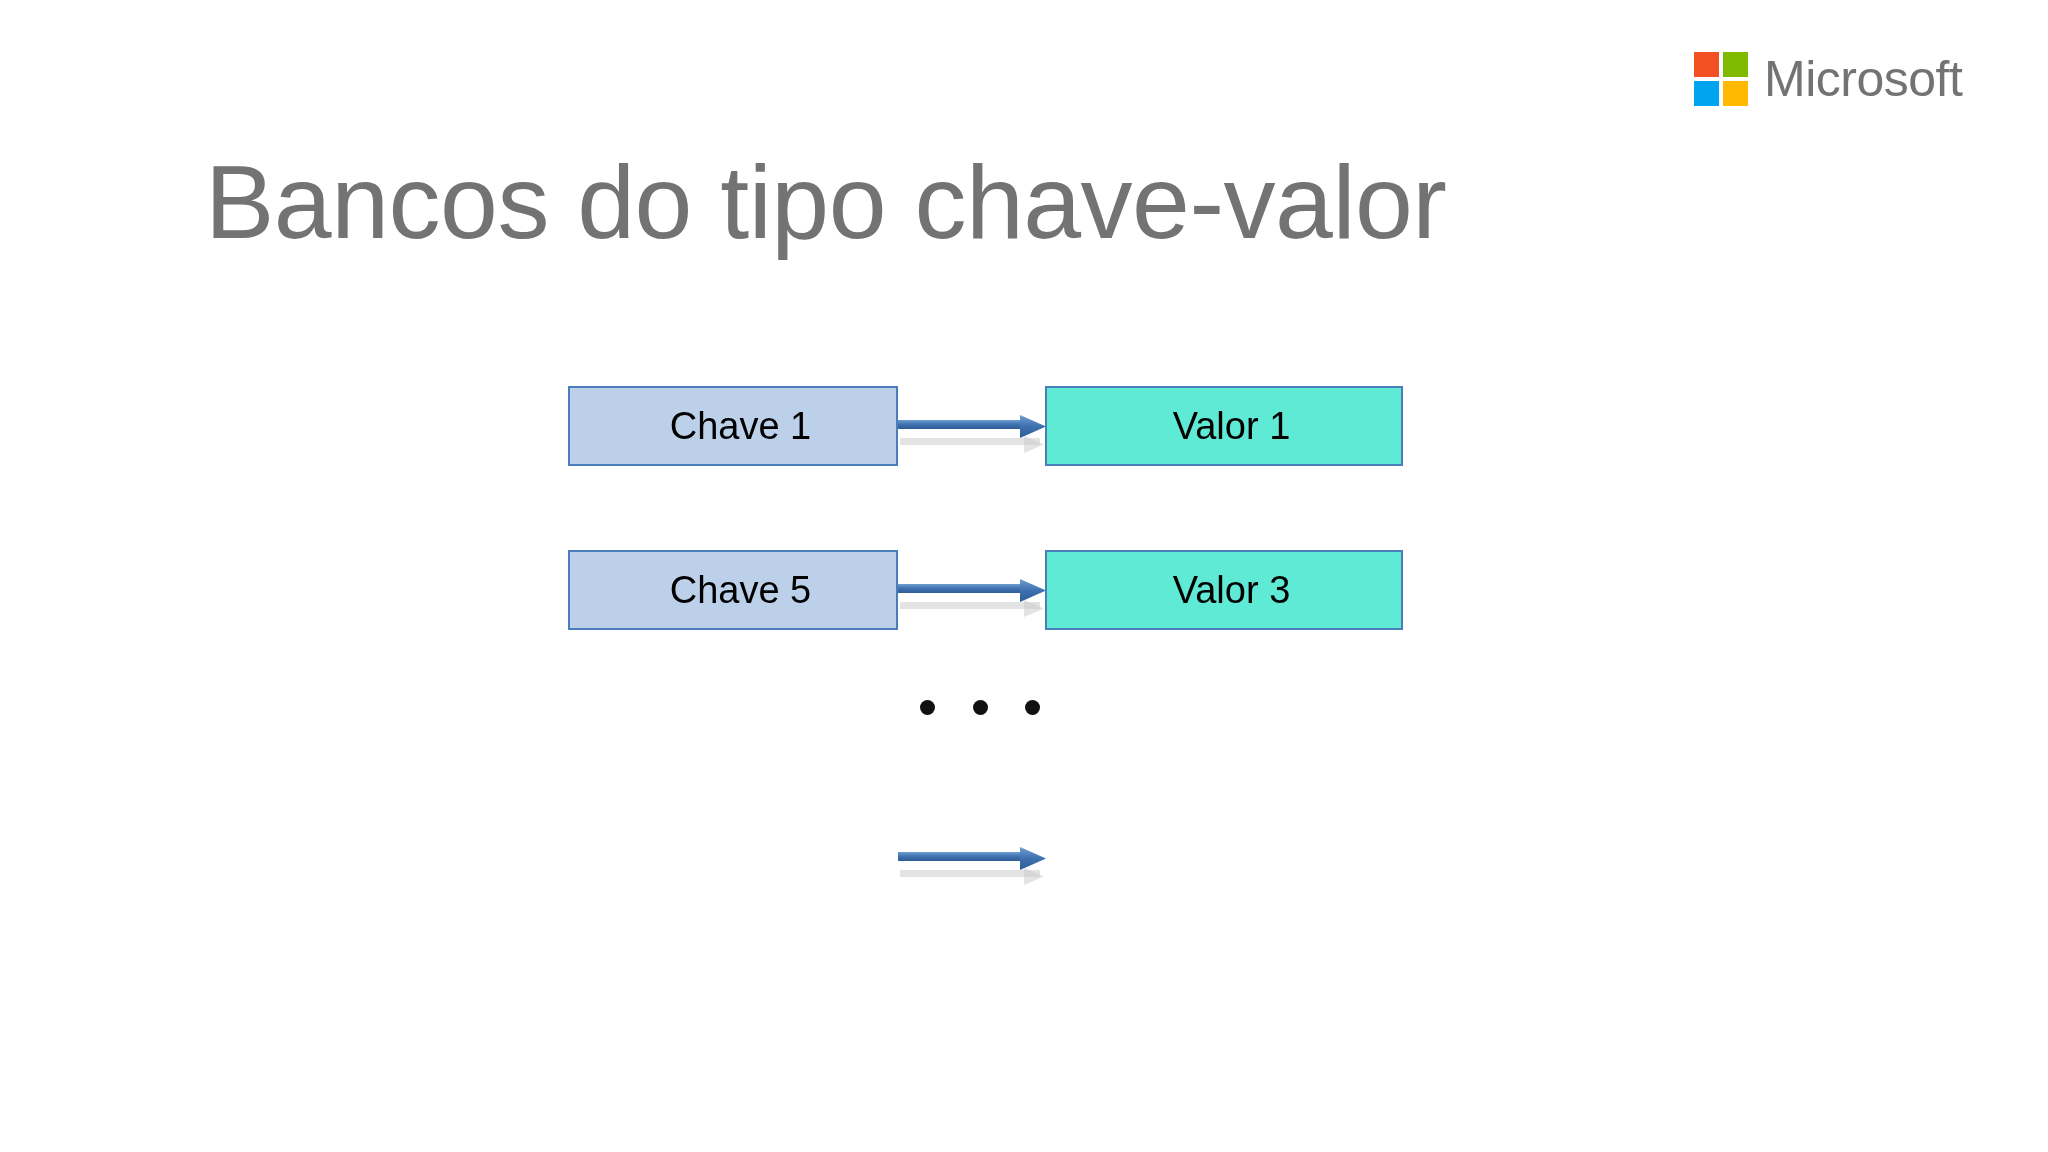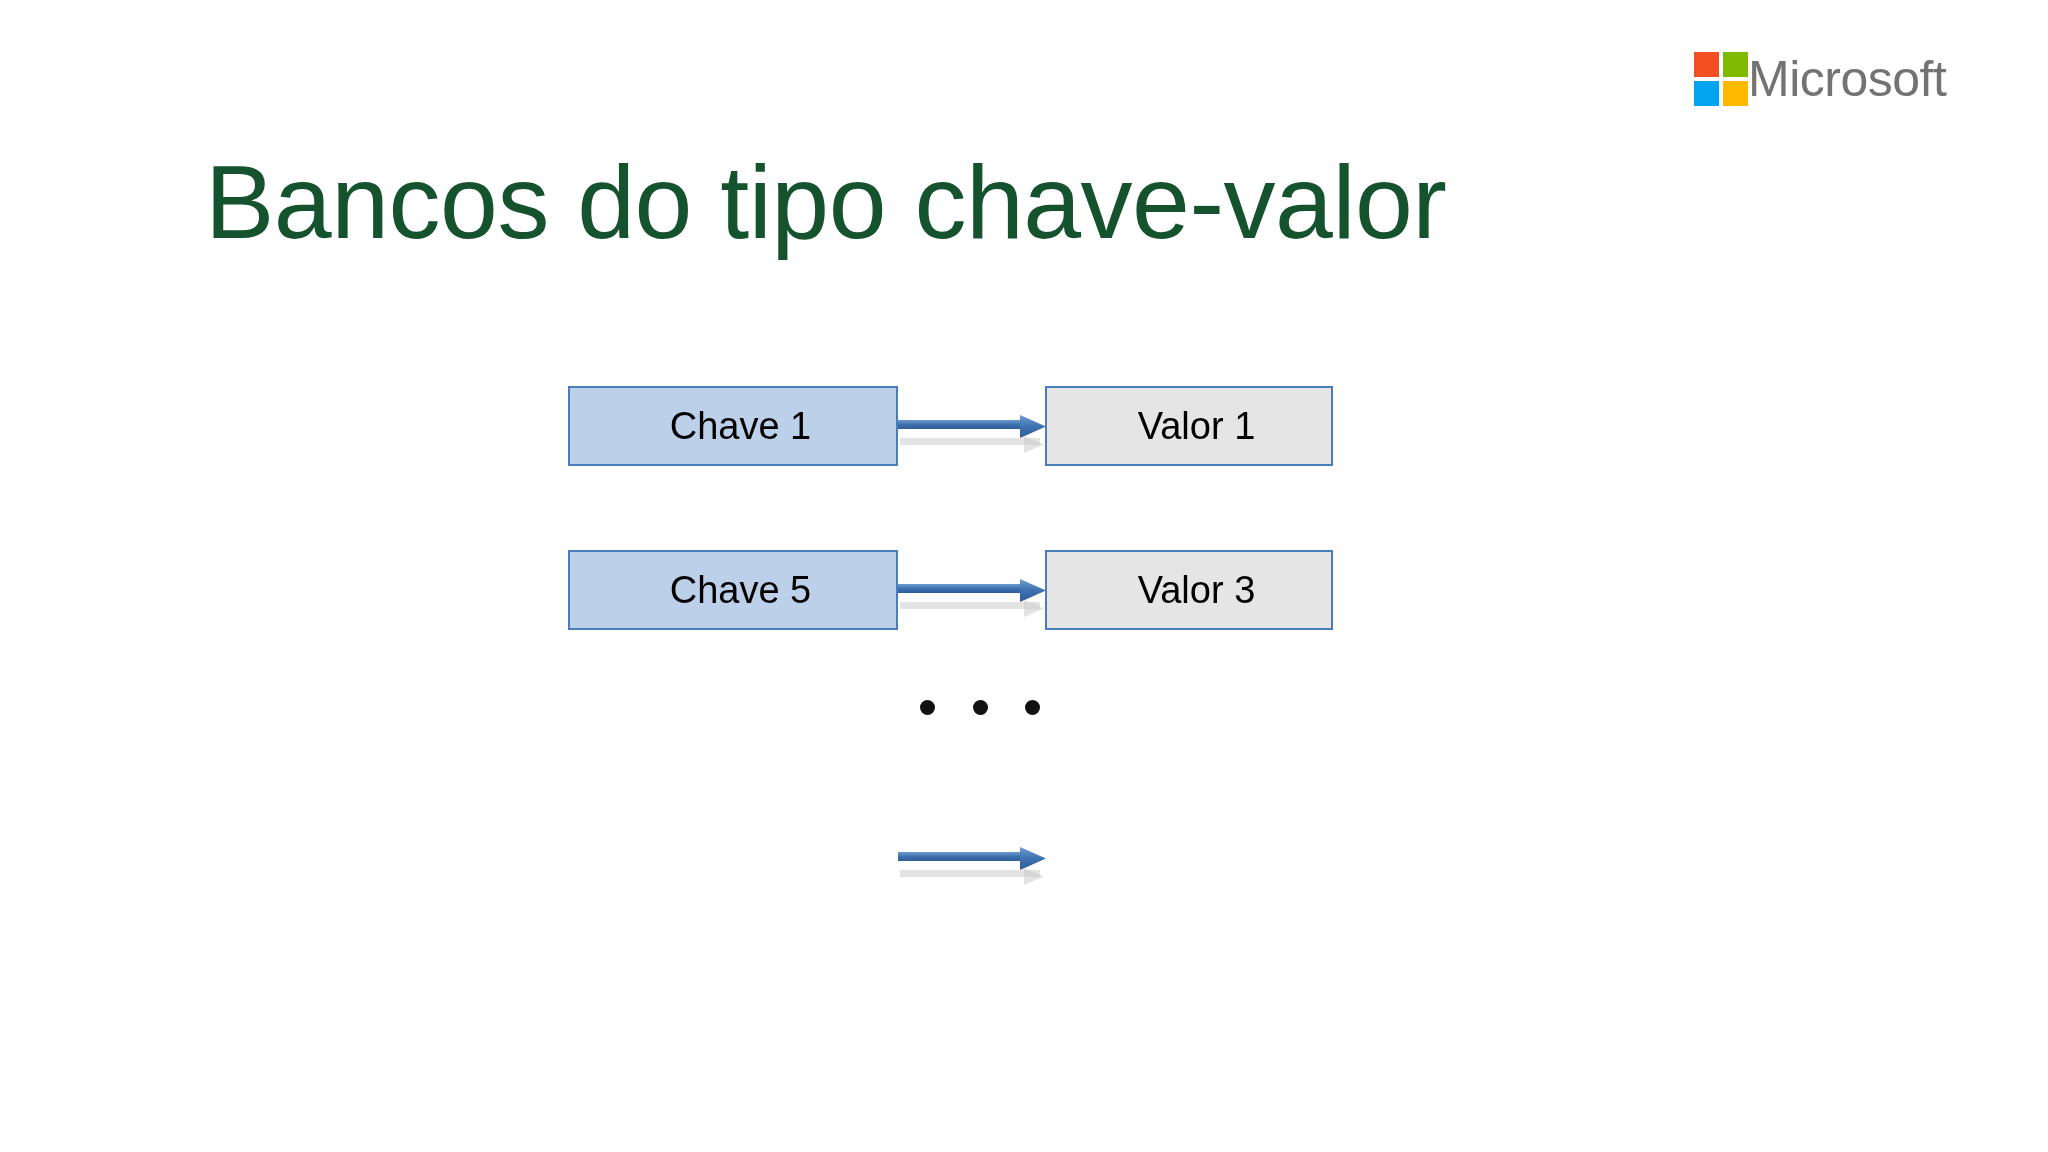--- a/index.html
+++ b/index.html
@@ -20,21 +20,21 @@
     background:#ffffff;
   }
 
   
   .ms-logo {
     position:absolute;
     top:52px;
     left:1694px;
     display:flex;
     align-items:center;
-    gap:0;
+    gap:16px;
   }
   .ms-squares {
     width:54px;
     height:54px;
     display:grid;
     grid-template-columns:repeat(2, 25px);
     grid-template-rows:repeat(2, 25px);
     gap:4px;
   }
   .ms-sq { display:block; width:25px; height:25px; }
@@ -55,21 +55,21 @@
 
   
   .slide-title {
     position:absolute;
     left:205px;
     top:148px;
     width:1600px;
     font-family:"Liberation Sans", sans-serif;
     font-size:104px;
     font-weight:400;
-    color:#14532d;
+    color:#737373;
     line-height:1.05;
     letter-spacing:-0.5px;
     white-space:nowrap;
   }
 
   
   .diagram {
     position:absolute;
     left:0;
     top:0;
@@ -104,22 +104,22 @@
   }
 
   .node.key {
     left:0;
     width:330px;
     background:#BDD0EA;
   }
 
   .node.value {
     left:477px;
-    width:288px;
-    background:#e5e5e5;
+    width:358px;
+    background:#5eead4;
   }
 
   
   .connector {
     position:absolute;
     left:330px;
     top:0;
     width:150px;
     height:80px;
     pointer-events:none;

